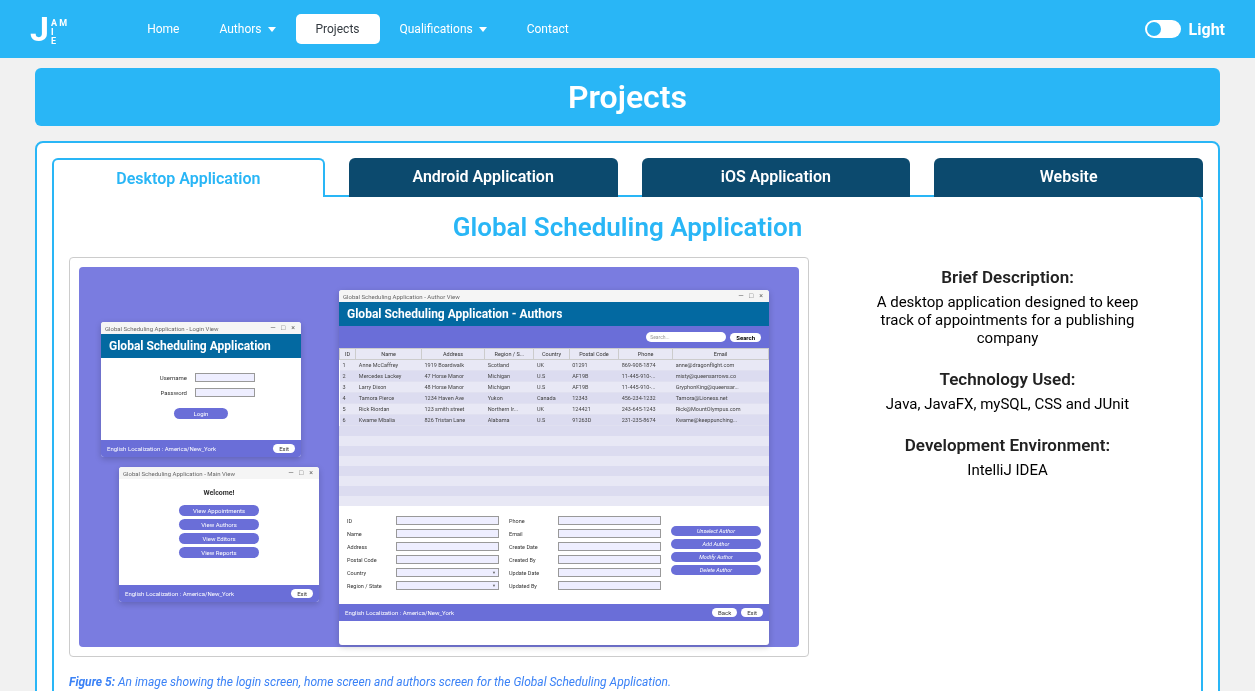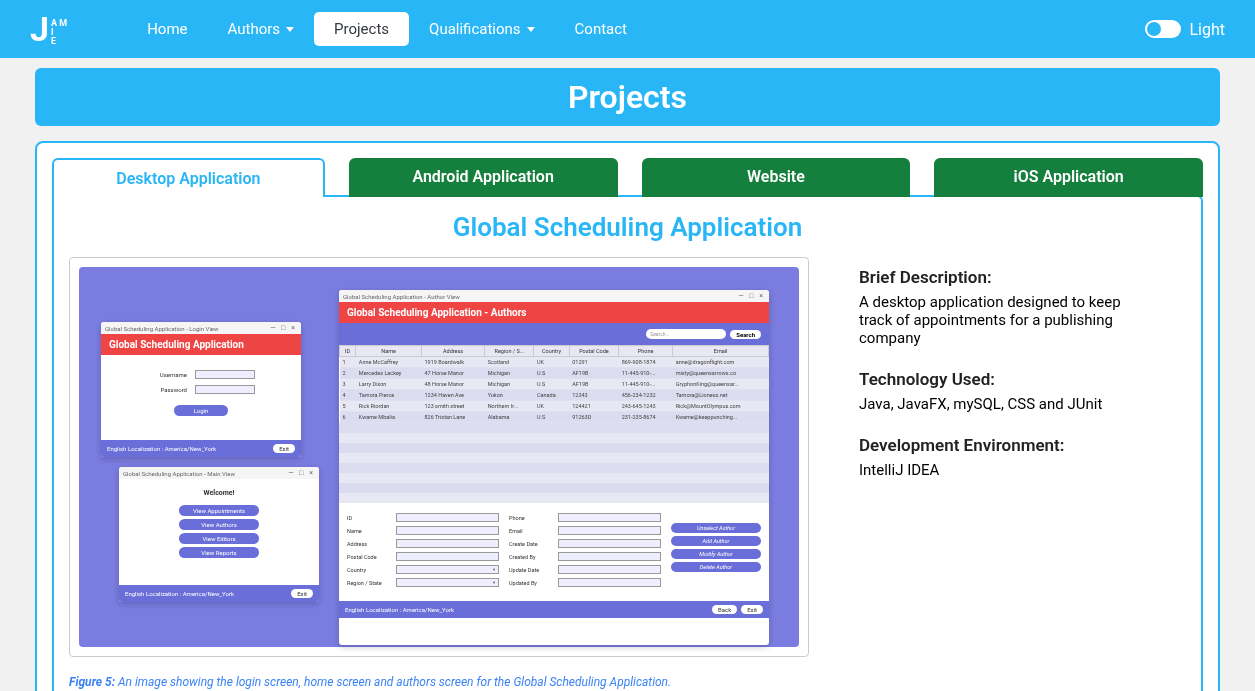--- a/index.html
+++ b/index.html
@@ -2,45 +2,45 @@
 <html><head>
 <meta charset="utf-8">
 <style>
 *{box-sizing:border-box;margin:0;padding:0;font-family:-apple-system,BlinkMacSystemFont,"Segoe UI",Roboto,sans-serif}
 body{background:#f1f1f1}
 .topnav{background:#29b6f6;height:58px;display:flex;align-items:center;padding:0 30px;justify-content:space-between}
 .nav-left{display:flex;align-items:center;gap:0}
 .logo{color:white;font-size:28px;font-weight:bold;display:flex;align-items:center;margin-right:60px}
 .logo-j{font-size:34px}
 .logo-stack{display:flex;flex-direction:column;font-size:9px;line-height:9px;margin-left:2px;margin-top:6px}
-.nav-item{color:white;padding:8px 20px;cursor:pointer;font-size:15px;display:flex;align-items:center;gap:4px}
+.nav-item{color:white;padding:8px 20px;cursor:pointer;font-size:12px;display:flex;align-items:center;gap:4px}
 .nav-item.active{background:white;color:#343a40;border-radius:5px}
 .caret{width:0;height:0;border-left:4px solid transparent;border-right:4px solid transparent;border-top:5px solid currentColor;margin-left:2px}
 .nav-right{display:flex;align-items:center;gap:8px}
 .toggle{width:36px;height:18px;background:white;border-radius:10px;position:relative;cursor:pointer}
 .toggle::after{content:"";position:absolute;width:14px;height:14px;background:#29b6f6;border-radius:50%;top:2px;left:2px}
-.light-label{color:white;font-weight:normal;font-size:16px}
+.light-label{color:white;font-weight:bold;font-size:16px}
 .page-container{padding:10px 35px}
 .page-header{background:#29b6f6;color:white;text-align:center;padding:10px;border-radius:6px;font-size:32px;font-weight:600;margin-bottom:15px}
 .content-box{border:2px solid #29b6f6;border-radius:8px;padding:15px;background:white}
 .tabs{display:flex;gap:24px;margin-bottom:0}
 .tab{flex:1;text-align:center;padding:9px;border-radius:6px 6px 0 0;font-weight:600;font-size:16px;cursor:pointer}
 .tab.active{background:white;color:#29b6f6;border:2px solid #29b6f6;border-bottom:none}
-.tab.inactive{background:#15803d;color:white}
+.tab.inactive{background:#0c4a6e;color:white}
 .tab-content{border:2px solid #29b6f6;border-radius:0 6px 6px 6px;padding:15px;margin-top:-2px}
 .app-title{color:#29b6f6;text-align:center;font-size:26px;font-weight:600;margin-bottom:15px}
 .main-row{display:flex;gap:20px}
 .img-col{flex:0 0 740px}
 .img-wrap{border:1px solid #ccc;padding:9px;border-radius:4px;background:white}
 .mock{background:#7a7ce0;border-radius:4px;position:relative;height:380px}
 .win{position:absolute;background:white;border-radius:3px;overflow:hidden;font-size:7px;box-shadow:0 2px 6px rgba(0,0,0,0.2)}
 .win-bar{background:#f5f5f5;height:12px;display:flex;align-items:center;padding:0 4px;font-size:6px;color:#666;justify-content:space-between}
 .win-bar-btns{display:flex;gap:2px}
 .win-bar-btns span{width:8px;height:8px;display:flex;align-items:center;justify-content:center;font-size:7px}
-.win-header{background:#ef4444;color:white;padding:5px 8px;font-size:10px;font-weight:bold}
+.win-header{background:#0369a1;color:white;padding:5px 8px;font-size:12px;font-weight:bold}
 .win1{left:22px;top:55px;width:200px;height:135px}
 .win1-body{padding:15px 10px;text-align:center}
 .form-row{display:flex;align-items:center;justify-content:center;gap:8px;margin-bottom:6px}
 .form-label{font-size:6px;width:40px;text-align:right;color:#333}
 .form-input{width:60px;height:9px;border:1px solid #999;background:#eef}
 .btn-purple{background:#6a6ed8;color:white;border-radius:8px;font-size:6px;padding:2px 20px;display:inline-block;margin-top:5px}
 .win-footer{background:#6a6ed8;color:white;font-size:6px;padding:4px 6px;display:flex;justify-content:space-between;align-items:center;position:absolute;bottom:0;left:0;right:0}
 .exit-btn{background:white;color:#333;border-radius:6px;padding:1px 6px;font-size:6px}
 .win2{left:40px;top:200px;width:200px;height:135px}
 .win2-body{padding:10px;text-align:center}
@@ -62,21 +62,21 @@
 .fg-label{font-size:5.5px;width:45px;color:#333}
 .fg-input{flex:1;height:9px;border:1px solid #999;background:#eef;min-width:0}
 .fg-select{flex:1;height:9px;border:1px solid #999;background:#eef;position:relative;min-width:0}
 .fg-select::after{content:"▼";position:absolute;right:2px;font-size:4px;top:1px;color:#666}
 .action-col{width:90px}
 .act-btn{background:#6a6ed8;color:white;border-radius:8px;font-size:5.5px;padding:2px 4px;display:block;margin-bottom:3px;text-align:center;font-style:italic}
 .win3-footer{background:#6a6ed8;color:white;font-size:6px;padding:4px 6px;display:flex;justify-content:space-between;align-items:center}
 .footer-btns{display:flex;gap:4px}
 .caption{font-size:12px;font-style:italic;margin-top:18px;color:#3b82f6}
 .caption b{font-style:italic}
-.info-col{flex:1;padding:10px 30px}
+.info-col{flex:1;text-align:center;padding:10px 30px}
 .info-h{font-weight:600;font-size:17px;margin-bottom:6px;color:#222}
 .info-p{font-size:15px;color:#000000;margin-bottom:22px}
 </style>
 </head>
 <body>
 
 <div class="topnav">
   <div class="nav-left">
     <div class="logo">
       <span class="logo-j">J</span>
@@ -103,22 +103,22 @@
     <span class="light-label">Light</span>
   </div>
 </div>
 
 <div class="page-container">
   <div class="page-header">Projects</div>
   <div class="content-box">
     <div class="tabs">
       <div class="tab active">Desktop Application</div>
       <div class="tab inactive">Android Application</div>
+      <div class="tab inactive">iOS Application</div>
       <div class="tab inactive">Website</div>
-      <div class="tab inactive">iOS Application</div>
     </div>
     <div class="tab-content">
       <div class="app-title">Global Scheduling Application</div>
       <div class="main-row">
         <div class="img-col">
           <div class="img-wrap">
             <div class="mock">
 
               <div class="win win1">
                 <div class="win-bar">

